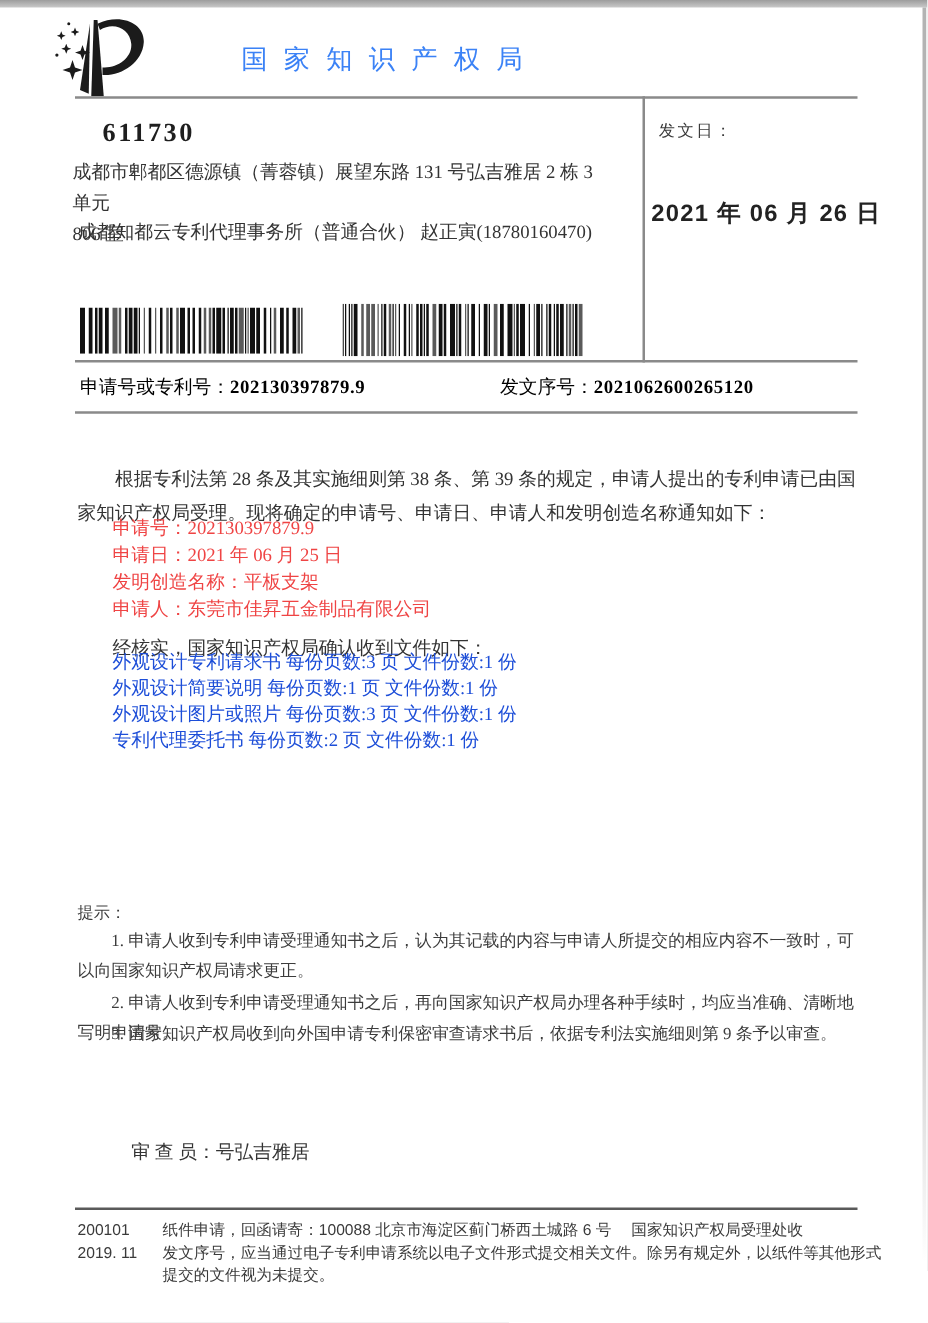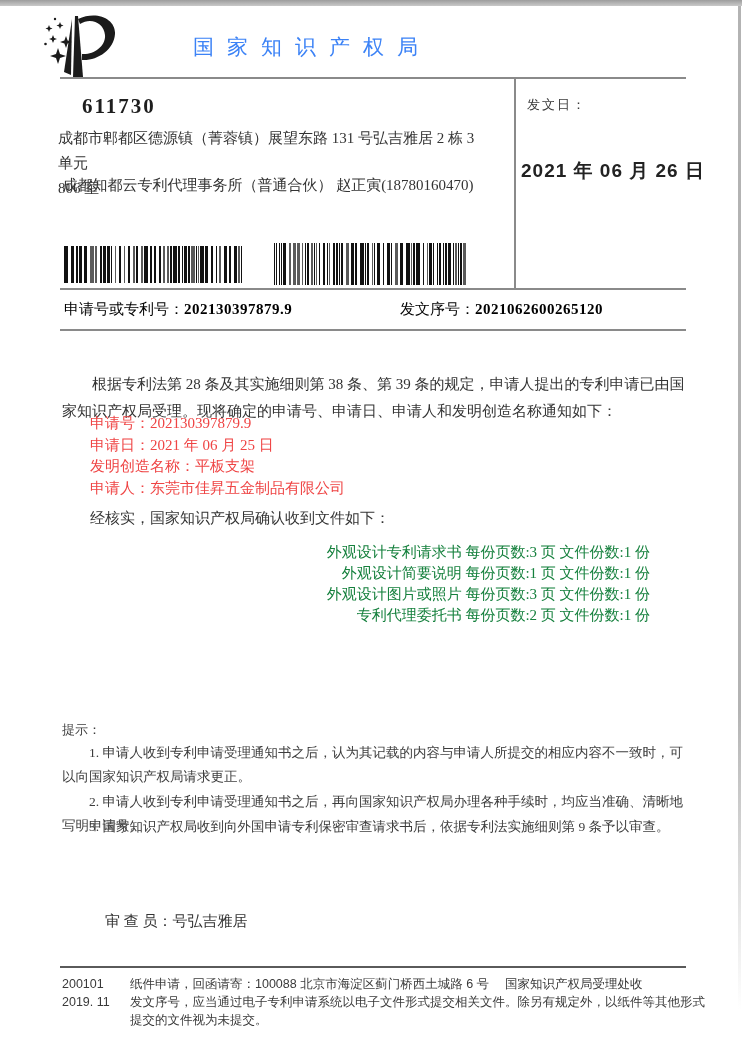--- a/index.html
+++ b/index.html
@@ -49,21 +49,21 @@
   .notice-title { left:0; top:340px; width:742px; text-align:center;
     font-size:19px; font-weight:bold; letter-spacing:10px; color:#1d1d1d; }
 
   .intro { left:62px; top:371px; width:624px; font-size:15px; line-height:27px;
     text-indent:2em; color:#333; }
 
   .field-list { left:90px; top:413px; width:560px; font-size:15px; color:#ef4444; }
   .field-list div { height:21.5px; line-height:21.5px; }
 
   .confirm-line { left:90px; top:509px; font-size:15px; color:#333; }
-  .doc-list { left:90px; top:542px; width:560px; font-size:15px; color:#15803d;text-align:right; }
+  .doc-list { left:90px; top:520px; width:560px; font-size:15px; color:#1d4ed8; }
   .doc-list div { height:21px; line-height:21px; }
 
   .tips-label { left:62px; top:721px; font-size:13px; color:#3c3c3c; }
   .tip { left:62px; width:630px; font-size:13.5px; line-height:24px; text-indent:2em; color:#3c3c3c; }
   .tip-1 { top:741px; }
   .tip-2 { top:790px; }
   .tip-3 { top:815px; }
 
   .examiner { left:105px; top:912px; font-size:15px; color:#333; }
   .department { left:375px; top:912px; font-size:15px; color:#333; }

